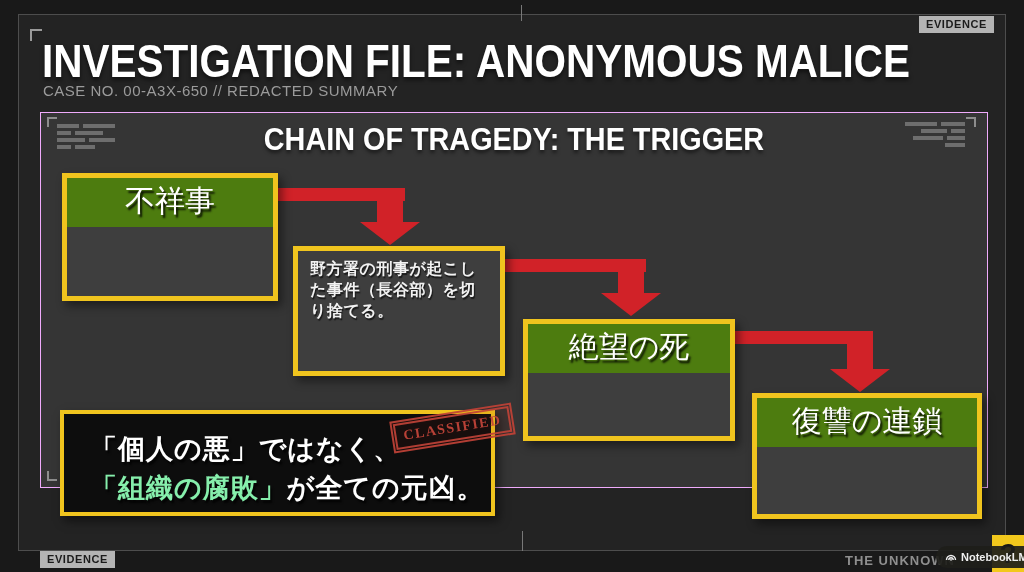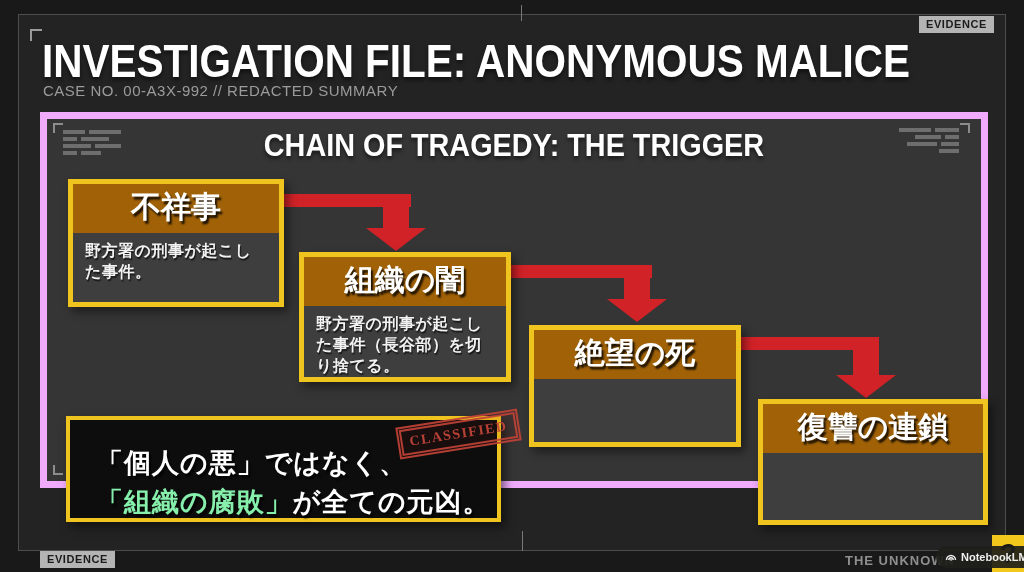--- a/index.html
+++ b/index.html
@@ -23,43 +23,43 @@
   .doc-bracket-tl { left:30px; top:29px; border-left:2px solid #9a9a9a; border-top:2px solid #9a9a9a; }
 
   .header-title { left:42px; top:34px; font-size:46px; font-weight:800; color:#fff;
                   white-space:nowrap; transform:scaleX(.88); transform-origin:left top;
                   letter-spacing:0px; text-shadow:0 3px 5px rgba(0,0,0,.55); }
   .header-sub { left:43px; top:82px; font-size:15px; font-weight:400; color:#9b9b9b;
                 letter-spacing:.5px; white-space:nowrap; }
 
   
   .panel { left:40px; top:112px; width:948px; height:376px;
-           background:#353535; border:7px solid #f0abfc; }
+           background:#353535; border:1px solid #f0abfc; }
   .p-bracket { width:10px; height:10px; }
   .p-tl { left:6px; top:4px; border-left:2px solid #8d8d8d; border-top:2px solid #8d8d8d; }
   .p-tr { right:11px; top:4px; border-right:2px solid #8d8d8d; border-top:2px solid #8d8d8d; }
   .p-bl { left:6px; bottom:6px; border-left:2px solid #8d8d8d; border-bottom:2px solid #8d8d8d; }
   .p-br { right:14px; bottom:10px; border-right:2px solid #8d8d8d; border-bottom:2px solid #8d8d8d; }
 
   .redact { display:flex; flex-direction:column; gap:3px; }
   .redact-left { left:16px; top:11px; }
   .redact-right { right:22px; top:9px; align-items:flex-end; }
   .redact-row { display:flex; gap:4px; }
   .redact-bar { height:4px; background:#6e6e6e; }
 
   .panel-title { left:0; top:8px; width:100%; text-align:center; font-size:32px;
                  font-weight:800; color:#fff; letter-spacing:0;
                  text-shadow:0 3px 4px rgba(0,0,0,.5); }
   .panel-title span { display:inline-block; transform:scaleX(.9); }
 
   
   .flow-box { border:5px solid #f0c41e; background:#3e3e3e;
               box-shadow:4px 5px 9px rgba(0,0,0,.45); }
-  .flow-header { background:#a16207; text-align:center; padding:3px 0 5px;
-                 font-size:30px; font-weight:700; color:#fff;
+  .flow-header { background:#4d7c0f; text-align:center; padding:3px 0 5px;
+                 font-size:30px; font-weight:400; color:#fff;
                  text-shadow:2px 3px 2px rgba(0,0,0,.85); }
   .flow-body { padding:7px 12px 0; font-size:16px; font-weight:700; color:#f2f2f2;
                line-height:1.32; letter-spacing:.5px;
                text-shadow:1px 2px 1px rgba(0,0,0,.6); overflow-wrap:anywhere; }
   .box1 { left:21px; top:60px;  width:216px; height:128px; }
   .box2 { left:252px; top:133px; width:212px; height:130px; }
   .box3 { left:482px; top:206px; width:212px; height:122px; }
   .box4 { left:711px; top:280px; width:230px; height:126px; }
   .box4 .flow-body { padding:7px 16px 0; }
 
@@ -72,21 +72,21 @@
   .a3h { left:692px; top:218px; width:140px; height:13px; }
   .a3v { left:806px; top:218px; width:26px;  height:40px; }
   .arrow-head { width:0; height:0; border-left:30px solid transparent;
                 border-right:30px solid transparent; border-top:23px solid #d12228; }
   .a1head { left:319px; top:109px; }
   .a2head { left:560px; top:180px; }
   .a3head { left:789px; top:256px; }
 
   
   .conclusion { left:19px; top:297px; width:435px; height:106px; background:#0d0d0d;
-                border:4px solid #f0c41e; padding:24px 0 0 26px;
+                border:4px solid #f0c41e; padding:16px 0 0 26px;
                 box-shadow:4px 5px 9px rgba(0,0,0,.5); }
   .conc-line { font-size:27px; font-weight:800; color:#fff; line-height:39px;
                letter-spacing:1px; white-space:nowrap;
                text-shadow:2px 3px 2px rgba(0,0,0,.75); }
   .conc-yellow { color:#86efac; }
 
   .stamp { left:350px; top:299px; transform:rotate(-9deg); border:5px double #bf4237;
            color:#c5453a; padding:3px 7px; font-family:"Liberation Serif","DejaVu Serif",serif;
            font-weight:700; font-size:14px; letter-spacing:1.5px; white-space:nowrap;
            background:rgba(140,30,20,.10); opacity:.93; }
@@ -106,21 +106,21 @@
 <body>
 
 <div class="abs doc-frame"></div>
 <div class="abs tick tick-top"></div>
 <div class="abs tick tick-bottom"></div>
 <div class="abs bracket doc-bracket-tl"></div>
 
 <div class="abs badge evidence-top">EVIDENCE</div>
 
 <div class="abs header-title">INVESTIGATION FILE: ANONYMOUS MALICE</div>
-<div class="abs header-sub">CASE NO. 00-A3X-992 // REDACTED SUMMARY</div>
+<div class="abs header-sub">CASE NO. 00-A3X-650 // REDACTED SUMMARY</div>
 
 <div class="abs panel">
   <div class="abs p-bracket p-tl"></div>
   <div class="abs p-bracket p-tr"></div>
   <div class="abs p-bracket p-bl"></div>
   <div class="abs p-bracket p-br"></div>
 
   <div class="abs redact redact-left">
     <div class="redact-row">
         <div class="redact-bar" style="width:22px"></div>
@@ -164,24 +164,22 @@
   <div class="abs arrow-head a1head"></div>
   <div class="abs arrow-seg a2h"></div>
   <div class="abs arrow-seg a2v"></div>
   <div class="abs arrow-head a2head"></div>
   <div class="abs arrow-seg a3h"></div>
   <div class="abs arrow-seg a3v"></div>
   <div class="abs arrow-head a3head"></div>
 
   <div class="abs flow-box box1">
     <div class="flow-header">不祥事</div>
-    <div class="flow-body">野方署の刑事が起こした事件。</div>
   </div>
   <div class="abs flow-box box2">
-    <div class="flow-header">組織の闇</div>
     <div class="flow-body">野方署の刑事が起こした事件（長谷部）を切り捨てる。</div>
   </div>
   <div class="abs flow-box box3">
     <div class="flow-header">絶望の死</div>
   </div>
   <div class="abs flow-box box4">
     <div class="flow-header">復讐の連鎖</div>
   </div>
 
   <div class="abs conclusion">

